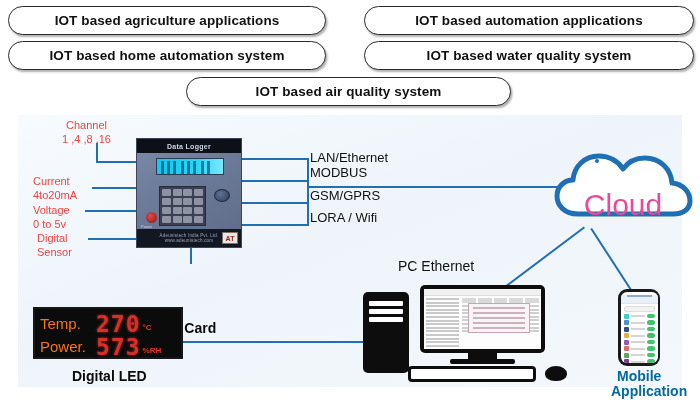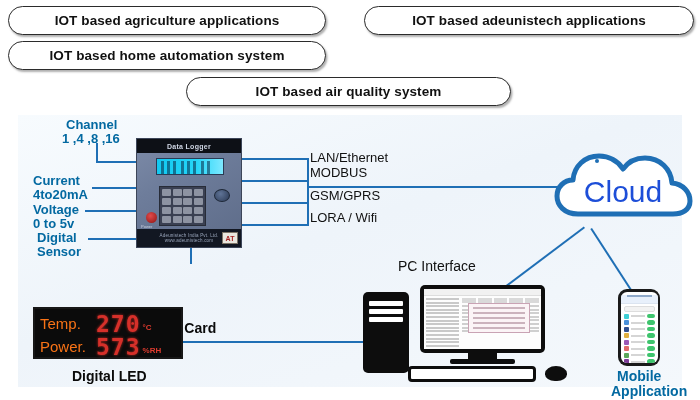--- a/index.html
+++ b/index.html
@@ -34,23 +34,23 @@
     background: linear-gradient(160deg,#f7fbfe 0%,#eef4fa 45%,#f4f8fc 100%);
   }
 
   
   .hline { position: absolute; background: #1f6fb5; height: 2px; }
   .vline { position: absolute; background: #1f6fb5; width: 2px; }
 
   
   .lbl {
     position: absolute;
-    color: #0369a1;
-    font-weight: bold;
-    font-size: 13px;
+    color: #ef4444;
+    font-weight: normal;
+    font-size: 11px;
     line-height: 14px;
     white-space: nowrap;
   }
 
   
   #logger {
     position: absolute; left: 136px; top: 138px; width: 106px; height: 110px;
     background: linear-gradient(150deg,#7d8ba8 0%,#6e7d9b 35%,#5d6b88 100%);
     border: 1px solid #3c4558;
   }
@@ -106,23 +106,23 @@
   
   .conn {
     position: absolute; color: #111; font-size: 13px; font-weight: 500;
     white-space: nowrap;
   }
 
   
   #cloud { position: absolute; left: 552px; top: 148px; width: 142px; height: 78px; }
   #cloud svg { display: block; }
   #cloud-text {
-    position: absolute; left: 0; top: 0; width: 142px; height: 78px;
+    position: absolute; left: 0; top: 13px; width: 142px; height: 78px;
     display: flex; align-items: center; justify-content: center;
-    font-size: 30px; color: #1d4ed8; padding-top: 10px;
+    font-size: 30px; color: #ec4899; padding-top: 10px;
   }
 
   
   #led {
     position: absolute; left: 33px; top: 307px; width: 150px; height: 52px;
     background: #0b0b0b; border: 2px solid #171717;
     padding: 3px 5px;
   }
   .ledrow { position: relative; height: 23px; display: flex; align-items: center; }
   .ledlabel { color: #f97316; font-size: 15px; font-weight: normal; width: 56px; }
@@ -207,24 +207,27 @@
 </style>
 </head>
 <body>
 
 <div id="root">
 
   <div class="pill" style="left:8px;  top:6px;  width:318px; height:29px;">
     <span>IOT based agriculture applications</span>
   </div>
   <div class="pill" style="left:364px; top:6px;  width:330px; height:29px;">
-    <span>IOT based adeunistech applications</span>
+    <span>IOT based automation applications</span>
   </div>
   <div class="pill" style="left:8px;  top:41px; width:318px; height:29px;">
     <span>IOT based home automation system</span>
+  </div>
+  <div class="pill" style="left:364px; top:41px; width:330px; height:29px;">
+    <span>IOT based water quality system</span>
   </div>
   <div class="pill" style="left:186px; top:77px; width:325px; height:29px;">
     <span>IOT based air quality system</span>
   </div>
 
   <div id="panel"></div>
 
   <div class="lbl" style="left:66px; top:118px;">Channel</div>
   <div class="lbl" style="left:62px; top:132px;">1 ,4 ,8 ,16</div>
 
@@ -322,21 +325,21 @@
     <div class="ledrow">
       <span class="ledlabel">Power.</span>
       <span class="leddigits">573</span>
       <span class="ledunit">%RH</span>
     </div>
   </div>
   <div class="caption" style="left:72px; top:368px;">Digital LED</div>
 
   <div class="hline" style="left:183px; top:341px; width:180px;"></div>
 
-  <div class="caption thin" style="left:398px; top:258px;">PC Interface</div>
+  <div class="caption thin" style="left:398px; top:258px;">PC Ethernet</div>
 
   <div id="tower">
     <div class="bay" style="top:9px"></div>
     <div class="bay" style="top:17px"></div>
     <div class="bay" style="top:25px"></div>
   </div>
 
   <div id="monitor">
     <div class="bezel">
       <div class="screen">

